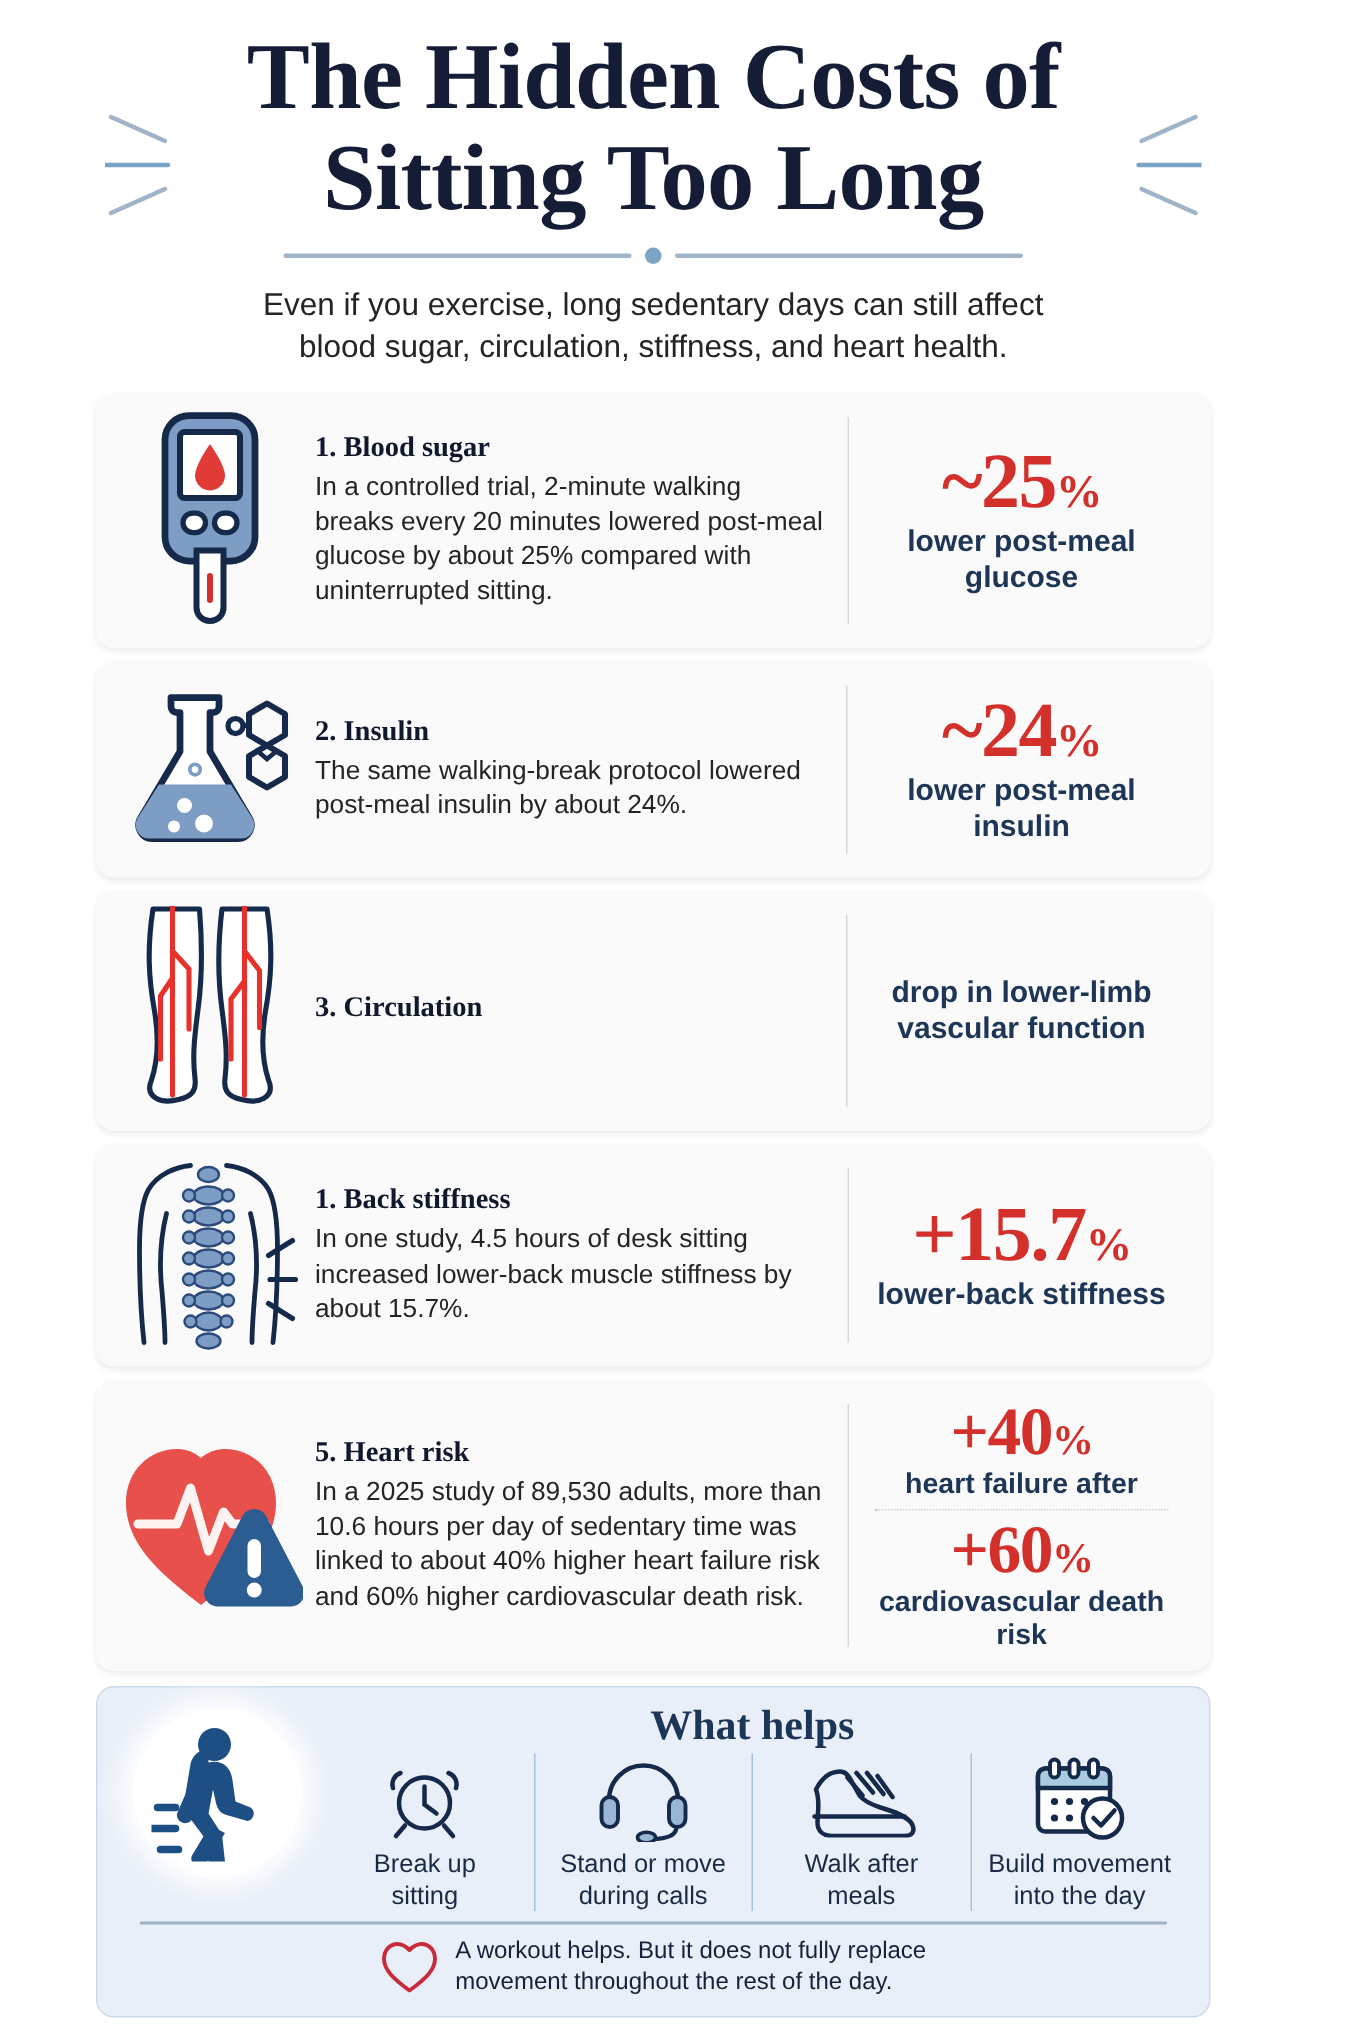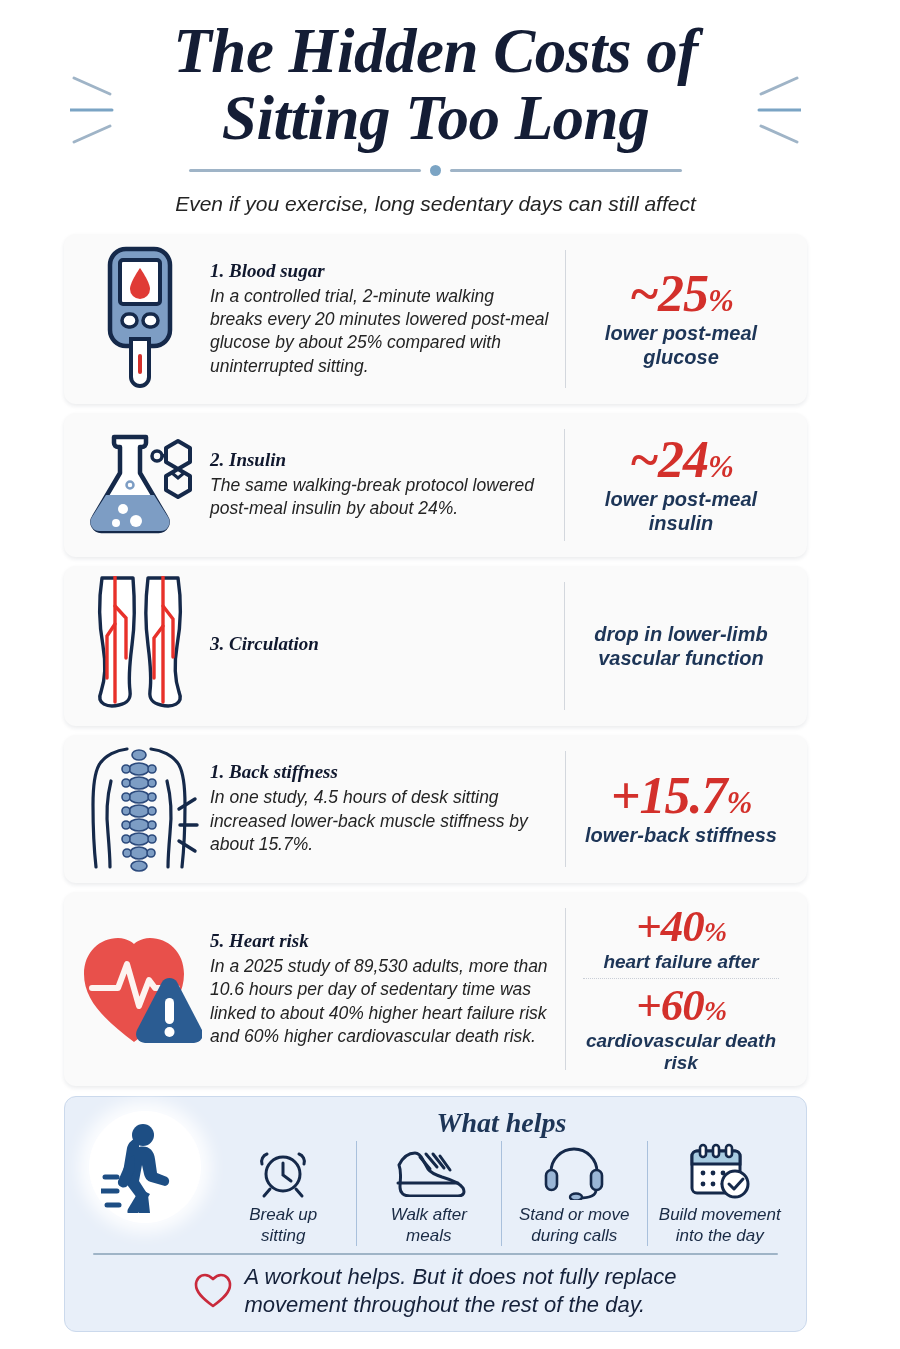--- a/index.html
+++ b/index.html
@@ -3,21 +3,21 @@
 <meta charset="utf-8">
 <style>
   * { margin:0; padding:0; box-sizing:border-box; }
   html, body { width:900px; height:1349px; }
   body {
     background:#ffffff;
     font-family:"Liberation Sans", sans-serif;
     color:#1d2b45;
     overflow:hidden;
   }
-  .page { width:871px; height:1349px; position:relative; padding:0 64px;font-style:italic; }
+  .page { width:871px; height:1349px; position:relative; padding:0 64px; }
 
   
   .header { padding-top:18px; text-align:center; position:relative; }
   .title {
     font-family:"Liberation Serif", serif;
     font-weight:bold;
     font-size:63px;
     line-height:1.07;
     color:#141d35;
     letter-spacing:-0.5px;
@@ -113,21 +113,21 @@
   }
   .tip + .tip { border-left:1.5px solid #a9c0dc; }
   .tip-icon { height:62px; display:flex; align-items:center; justify-content:center; }
   .tip-label { font-size:17px; line-height:1.2; color:#192a44; margin-top:2px; }
 
   .helps-rule { height:2px; background:#9fb4c7; margin:7px 14px 0; border-radius:1px; }
   .helps-note {
     display:flex; align-items:center; justify-content:center;
     gap:12px; padding:8px 10px 2px;
   }
-  .note-text { font-size:22px; line-height:1.28; color:#15213a; text-align:left; }
+  .note-text { font-size:16px; line-height:1.28; color:#15213a; text-align:left; }
 </style>
 </head>
 <body>
 
 <div class="page">
 
   <div class="header">
     <svg class="rays left" viewBox="0 0 56 76">
       <line x1="4" y1="6" x2="40" y2="22" stroke="#9fb4c7" stroke-width="3" stroke-linecap="round"></line>
       <line x1="0" y1="38" x2="42" y2="38" stroke="#7ba4c4" stroke-width="3" stroke-linecap="round"></line>
@@ -145,20 +145,21 @@
     </div>
 
     <div class="divider-row">
       <div class="divider-line"></div>
       <div class="divider-dot"></div>
       <div class="divider-line"></div>
     </div>
 
     <div class="subtitle">
       <div>Even if you exercise, long sedentary days can still affect</div>
+      <div>blood sugar, circulation, stiffness, and heart health.</div>
     </div>
   </div>
 
   <div class="cards">
 
     <div class="card">
       <div class="card-icon">
         <svg width="86" height="150" viewBox="0 0 86 150">
           <rect x="13" y="5" width="60" height="97" rx="16" fill="#7d9dc4" stroke="#15294a" stroke-width="4.5"></rect>
           <rect x="23" y="16" width="40" height="44" rx="3" fill="#ffffff" stroke="#15294a" stroke-width="4"></rect>
@@ -370,50 +371,50 @@
               </svg>
             </div>
             <div class="tip-label">
               <div>Break up</div>
               <div>sitting</div>
             </div>
           </div>
 
           <div class="tip">
             <div class="tip-icon">
+              <svg width="62" height="56" viewBox="0 0 62 56">
+                <path d="M8 32 v-4 a23 23 0 0 1 46 0 v4" fill="none" stroke="#15294a" stroke-width="3"></path>
+                <rect x="3" y="26" width="11" height="20" rx="5.5" fill="#9ab6d6" stroke="#15294a" stroke-width="2.6"></rect>
+                <rect x="48" y="26" width="11" height="20" rx="5.5" fill="#9ab6d6" stroke="#15294a" stroke-width="2.6"></rect>
+                <path d="M53 46 c0 6 -8 8 -17 8" fill="none" stroke="#15294a" stroke-width="2.8"></path>
+                <ellipse cx="33" cy="53" rx="6" ry="3.5" fill="#9ab6d6" stroke="#15294a" stroke-width="2.4"></ellipse>
+              </svg>
+            </div>
+            <div class="tip-label">
+              <div>Stand or move</div>
+              <div>during calls</div>
+            </div>
+          </div>
+
+          <div class="tip">
+            <div class="tip-icon">
               <svg width="74" height="50" viewBox="0 0 74 50">
                 <g fill="none" stroke="#15294a" stroke-width="3" stroke-linejoin="round" stroke-linecap="round">
                   <path d="M7 18 c4 -8 10 -12 16 -12 c4 0 6 3 8 7 l5 9 c3 4 8 6 14 8 c10 3 18 6 21 11 c2 4 1 8 -5 8 h-48 c-6 0 -10 -3 -10 -9 c0 -8 2 -14 -1 -22 Z"></path>
                   <path d="M6 36 h60"></path>
                   <path d="M28 10 l10 12"></path>
                   <path d="M34 7 l11 13"></path>
                   <path d="M41 7 l11 14"></path>
                   <path d="M48 9 l10 14"></path>
                 </g>
               </svg>
             </div>
             <div class="tip-label">
               <div>Walk after</div>
               <div>meals</div>
-            </div>
-          </div>
-
-          <div class="tip">
-            <div class="tip-icon">
-              <svg width="62" height="56" viewBox="0 0 62 56">
-                <path d="M8 32 v-4 a23 23 0 0 1 46 0 v4" fill="none" stroke="#15294a" stroke-width="3"></path>
-                <rect x="3" y="26" width="11" height="20" rx="5.5" fill="#9ab6d6" stroke="#15294a" stroke-width="2.6"></rect>
-                <rect x="48" y="26" width="11" height="20" rx="5.5" fill="#9ab6d6" stroke="#15294a" stroke-width="2.6"></rect>
-                <path d="M53 46 c0 6 -8 8 -17 8" fill="none" stroke="#15294a" stroke-width="2.8"></path>
-                <ellipse cx="33" cy="53" rx="6" ry="3.5" fill="#9ab6d6" stroke="#15294a" stroke-width="2.4"></ellipse>
-              </svg>
-            </div>
-            <div class="tip-label">
-              <div>Stand or move</div>
-              <div>during calls</div>
             </div>
           </div>
 
           <div class="tip">
             <div class="tip-icon">
               <svg width="66" height="58" viewBox="0 0 66 58">
                 <rect x="5" y="8" width="48" height="42" rx="5" fill="#ffffff" stroke="#15294a" stroke-width="3"></rect>
                 <path d="M5 13 a5 5 0 0 1 5 -5 h38 a5 5 0 0 1 5 5 v8 h-48 Z" fill="#a8cbe0" stroke="#15294a" stroke-width="3"></path>
                 <g fill="#ffffff" stroke="#15294a" stroke-width="2.6">
                   <rect x="13" y="2" width="6" height="12" rx="3"></rect>

